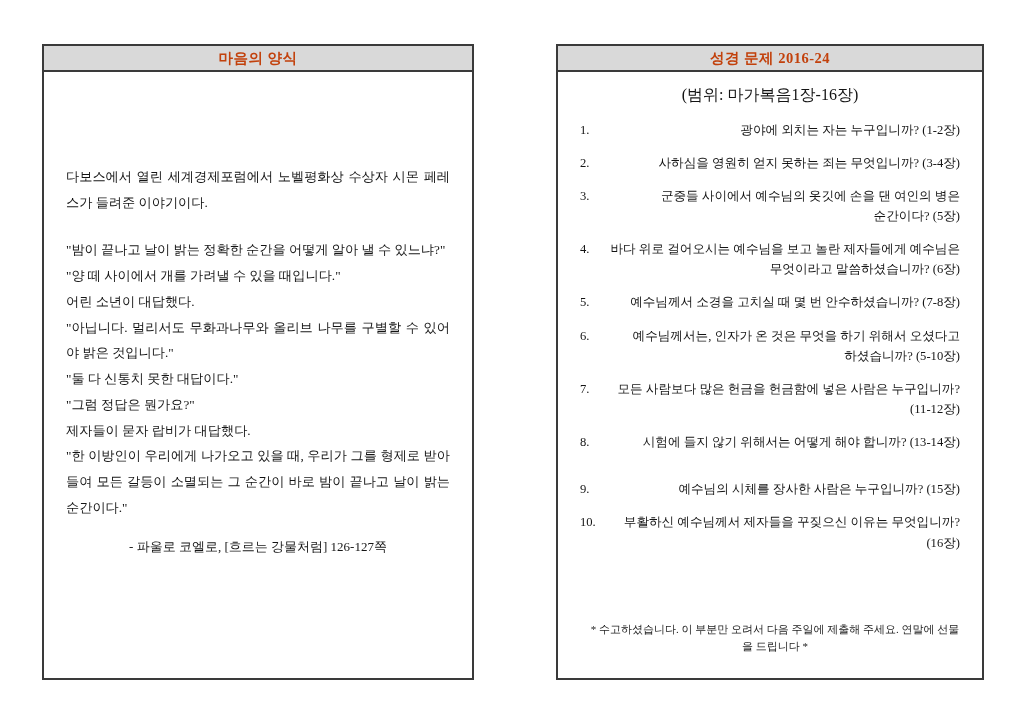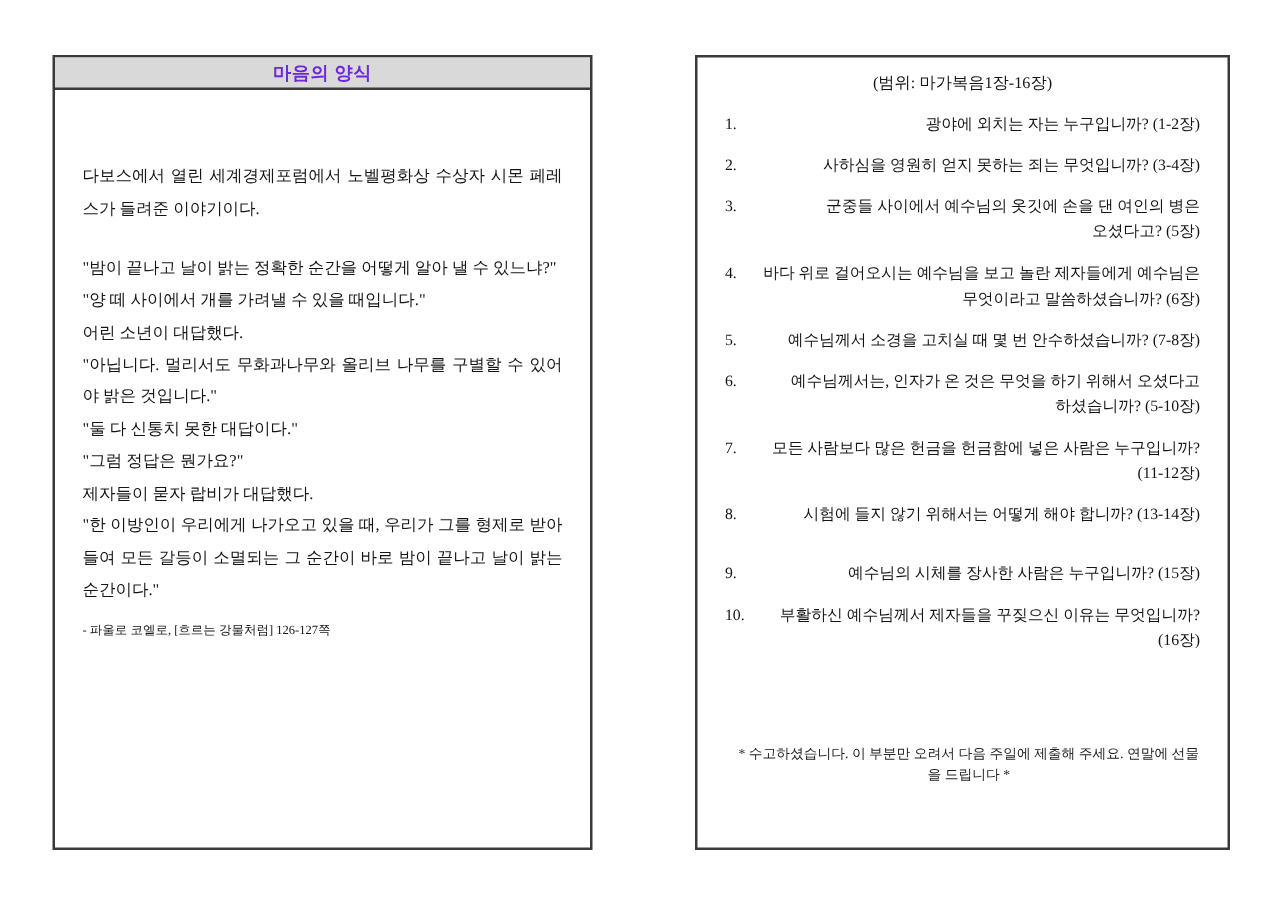--- a/index.html
+++ b/index.html
@@ -47,63 +47,64 @@
   .panel-header {
     height: 26px;
     background: #d9d9d9;
     border-bottom: 2px solid #3a3a3a;
     display: flex;
     align-items: center;
     justify-content: center;
     font-weight: bold;
     font-size: 14.5px;
     letter-spacing: 0.5px;
-    color: #6d28d9;
+    color: #c2410c;
     box-sizing: border-box;
   }
 
   .panel-body {
     padding: 0 22px;
     box-sizing: border-box;
     height: calc(100% - 26px);
     position: relative;
   }
 
   
   .left-body {
-    padding-top: 56px;
+    padding-top: 92px;
     font-size: 13.2px;
     line-height: 1.95;
     color: #141414;
   }
   .para {
     text-align: justify;
     margin: 0;
   }
   .spacer-line {
     height: 22px;
   }
   .line {
     margin: 0;
     text-align: justify;
   }
   .attribution {
-    font-size: 10px;
+    text-align: center;
+    font-size: 13px;
   }
 
   
   .right-body {
     padding-top: 10px;
     font-size: 12.6px;
     line-height: 1.6;
     color: #141414;
   }
   .scope {
     text-align: center;
-    font-size: 13px;
+    font-size: 16px;
     margin-bottom: 12px;
   }
   .q-list {
     list-style: none;
     margin: 0;
     padding: 0;
   }
   .q-item {
     display: flex;
     margin-bottom: 13px;
@@ -151,35 +152,36 @@
       <p class="line">"아닙니다. 멀리서도 무화과나무와 올리브 나무를 구별할 수 있어야 밝은 것입니다."</p>
       <p class="line">"둘 다 신통치 못한 대답이다."</p>
       <p class="line">"그럼 정답은 뭔가요?"</p>
       <p class="line">제자들이 묻자 랍비가 대답했다.</p>
       <p class="line">"한 이방인이 우리에게 나가오고 있을 때, 우리가 그를 형제로 받아들여 모든 갈등이 소멸되는 그 순간이 바로 밤이 끝나고 날이 밝는 순간이다."</p>
       <p class="attribution">- 파울로 코엘로, [흐르는 강물처럼] 126-127쪽</p>
     </div>
   </section>
 
   <section class="panel panel-right">
+    <div class="panel-header">성경 문제 2016-24</div>
     <div class="panel-body right-body">
       <div class="scope">(범위: 마가복음1장-16장)</div>
 
       <ol class="q-list">
         <li class="q-item">
           <span class="q-num">1.</span>
           <span class="q-text">광야에 외치는 자는 누구입니까? (1-2장)</span>
         </li>
         <li class="q-item">
           <span class="q-num">2.</span>
           <span class="q-text">사하심을 영원히 얻지 못하는 죄는 무엇입니까? (3-4장)</span>
         </li>
         <li class="q-item">
           <span class="q-num">3.</span>
-          <span class="q-text">군중들 사이에서 예수님의 옷깃에 손을 댄 여인의 병은 오셨다고? (5장)</span>
+          <span class="q-text">군중들 사이에서 예수님의 옷깃에 손을 댄 여인의 병은 순간이다? (5장)</span>
         </li>
         <li class="q-item">
           <span class="q-num">4.</span>
           <span class="q-text">바다 위로 걸어오시는 예수님을 보고 놀란 제자들에게 예수님은 무엇이라고 말씀하셨습니까? (6장)</span>
         </li>
         <li class="q-item">
           <span class="q-num">5.</span>
           <span class="q-text">예수님께서 소경을 고치실 때 몇 번 안수하셨습니까? (7-8장)</span>
         </li>
         <li class="q-item">

